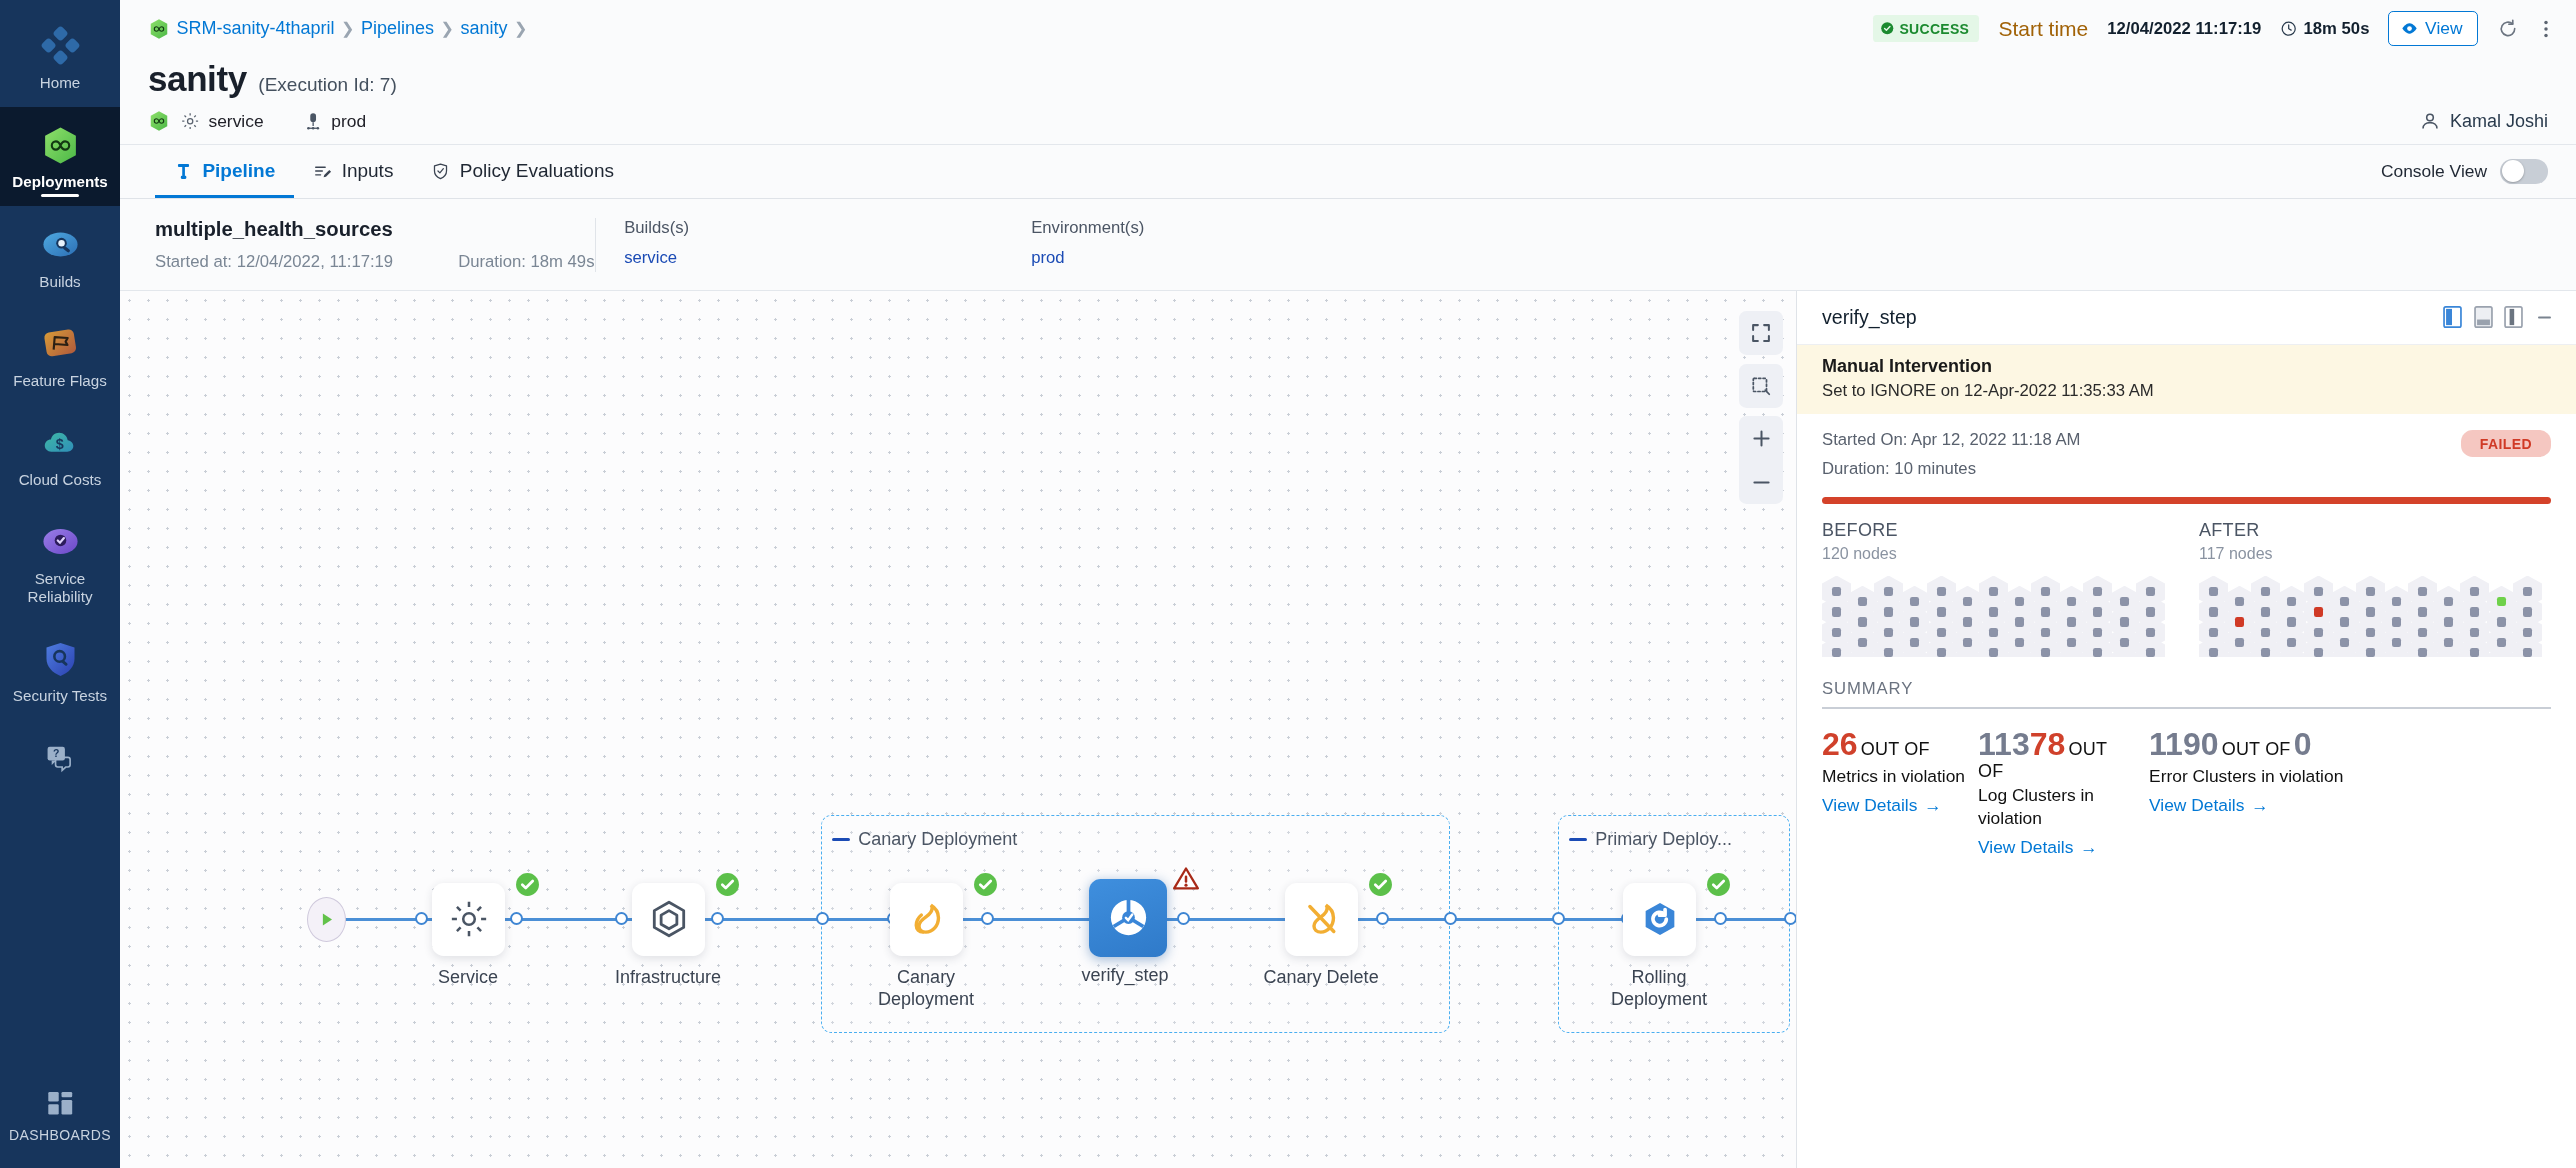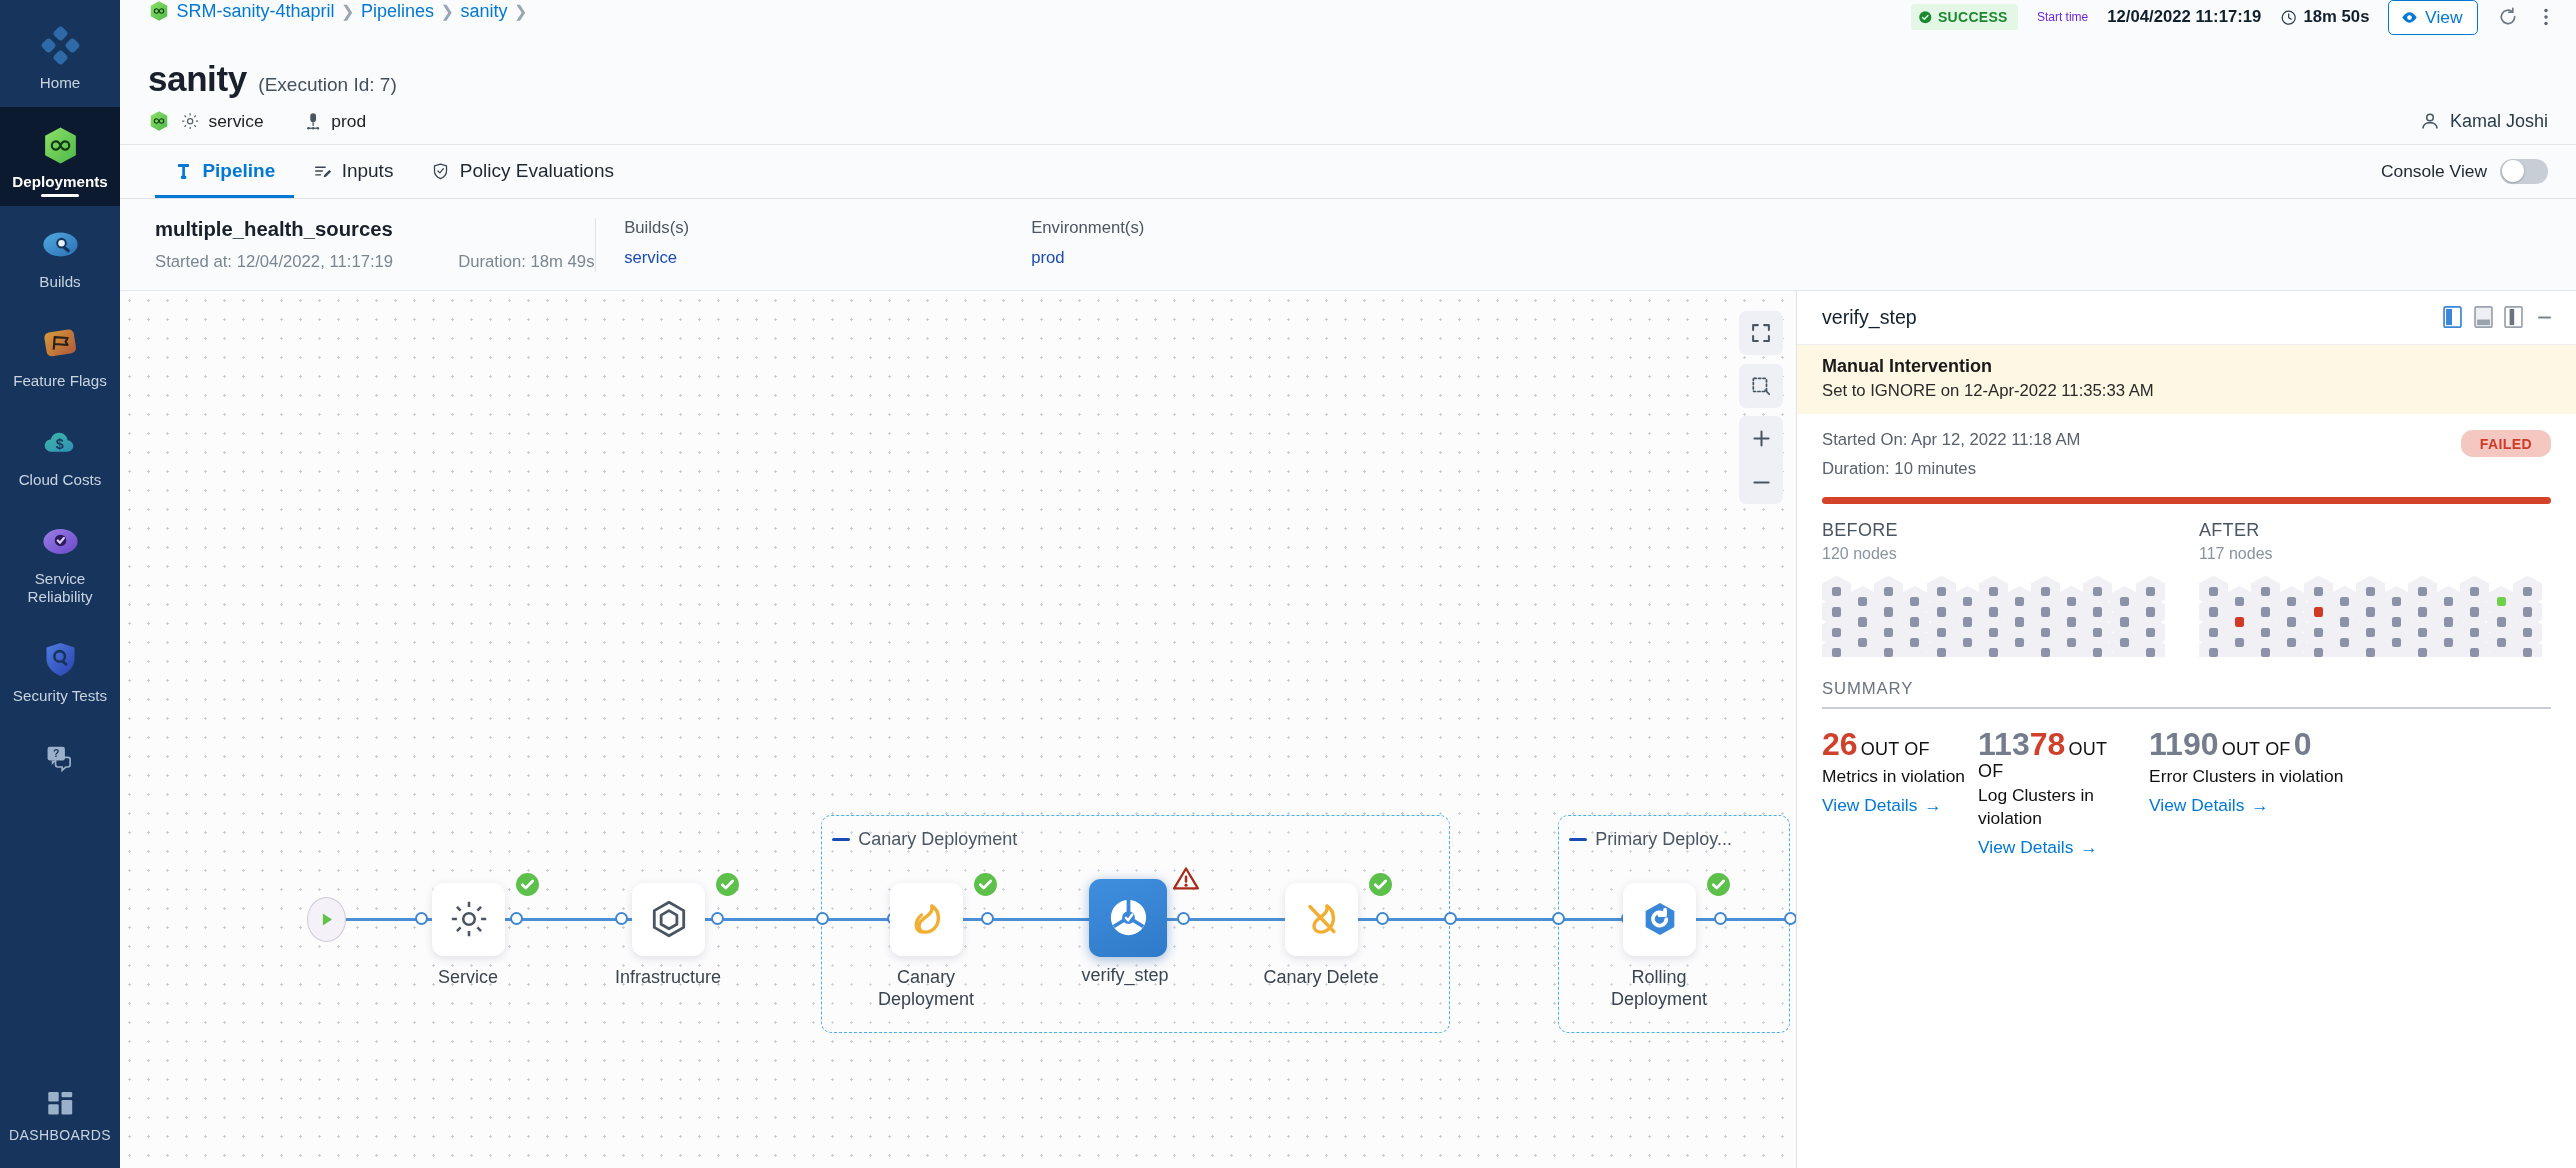--- a/index.html
+++ b/index.html
@@ -29,33 +29,33 @@
   .nav-ico { height:45px; display:flex; align-items:center; justify-content:center; margin-bottom:5.8px; }
   .nav-ico svg { display:block; }
   .nav-spacer { flex:1 1 auto; }
   .nav-label { display:block; }
 
   
   .main { flex:1 1 auto; display:flex; flex-direction:column; min-width:0; background:#fafbfc; }
 
   
   .topbar {
-    height:57px; flex:0 0 57px; display:flex; align-items:flex-start;
+    height:57px; flex:0 0 57px; display:flex; align-items:center;
     padding:0 22px 0 28px; background:#fafbfc;
   }
   .crumbs { display:flex; align-items:center; gap:6.5px; font-size:18px; }
   .crumb-link { color:#0278d5; cursor:pointer; }
   .crumb-sep { color:#9aa5b1; font-size:16px; }
   .topbar-right { margin-left:auto; display:flex; align-items:center; gap:19px; }
   .badge-success {
     background:#e4f7e7; color:#1b8a2f; font-size:14px; font-weight:bold;
     letter-spacing:0.3px; padding:5.1px 10.2px 5.1px 7.3px; border-radius:3.6px;
     display:flex; align-items:center; gap:5.1px;
   }
-  .meta-label { color:#6d28d9; font-size:12px; }
+  .meta-label { color:#a16207; font-size:21px; }
   .meta-value { color:#12202e; font-size:16.7px; font-weight:bold; }
   .meta-dur { display:flex; align-items:center; gap:5.8px; color:#12202e; font-size:16.7px; font-weight:bold; }
   .view-btn {
     border:1.5px solid #0278d5; border-radius:5.1px; color:#0278d5; font-size:17.4px;
     padding:5.8px 14.5px 5.8px 10.2px; display:flex; align-items:center; gap:6.5px;
     background:#fff; cursor:pointer;
   }
   .icon-btn { cursor:pointer; display:flex; align-items:center; justify-content:center; }
 
   

